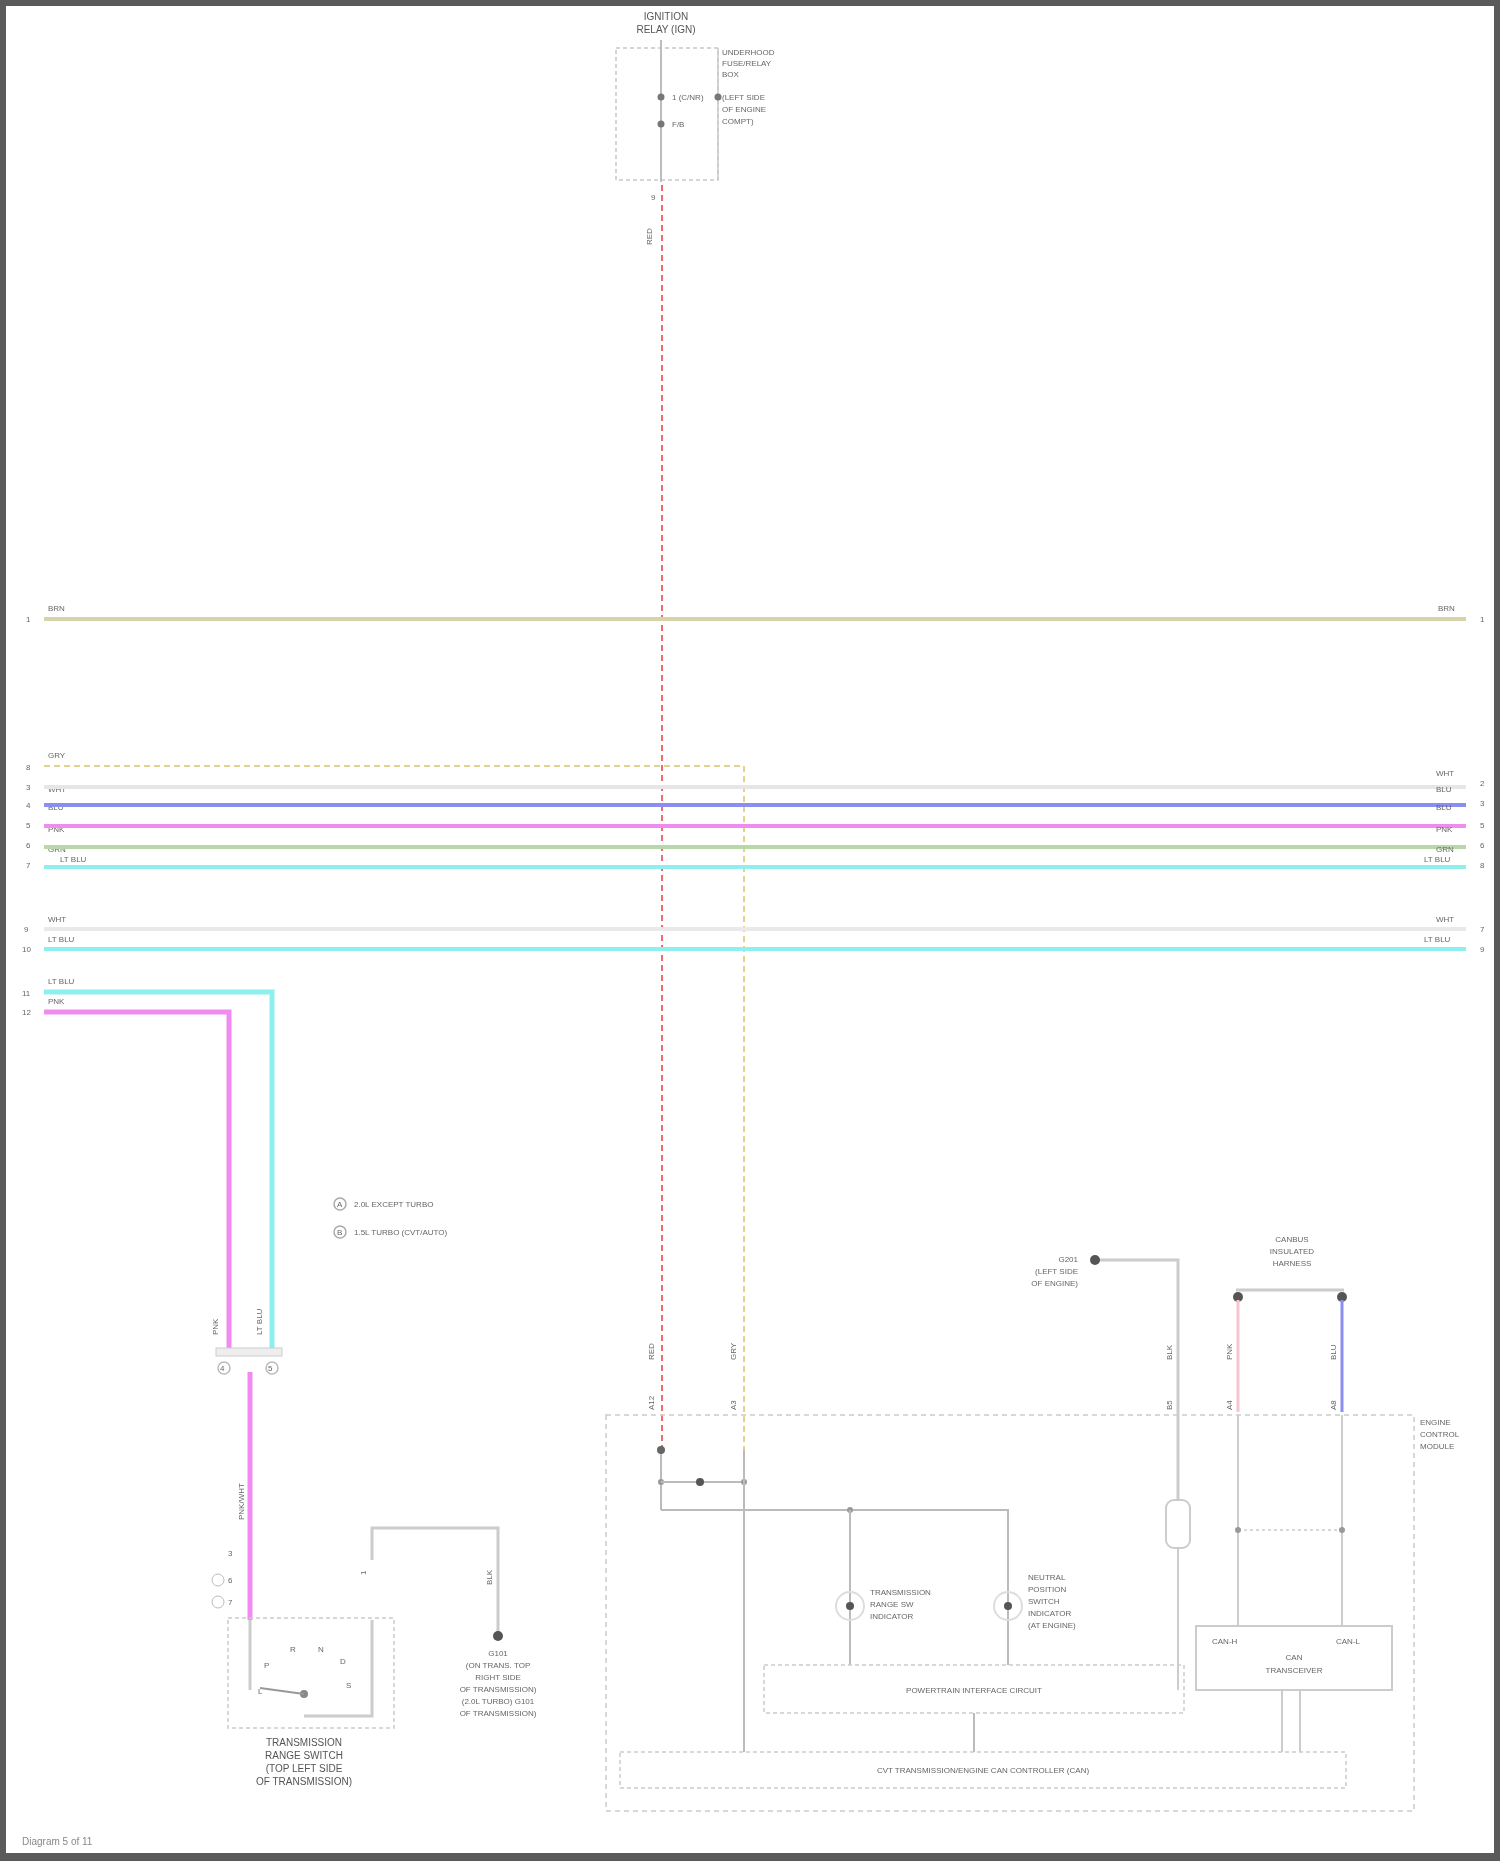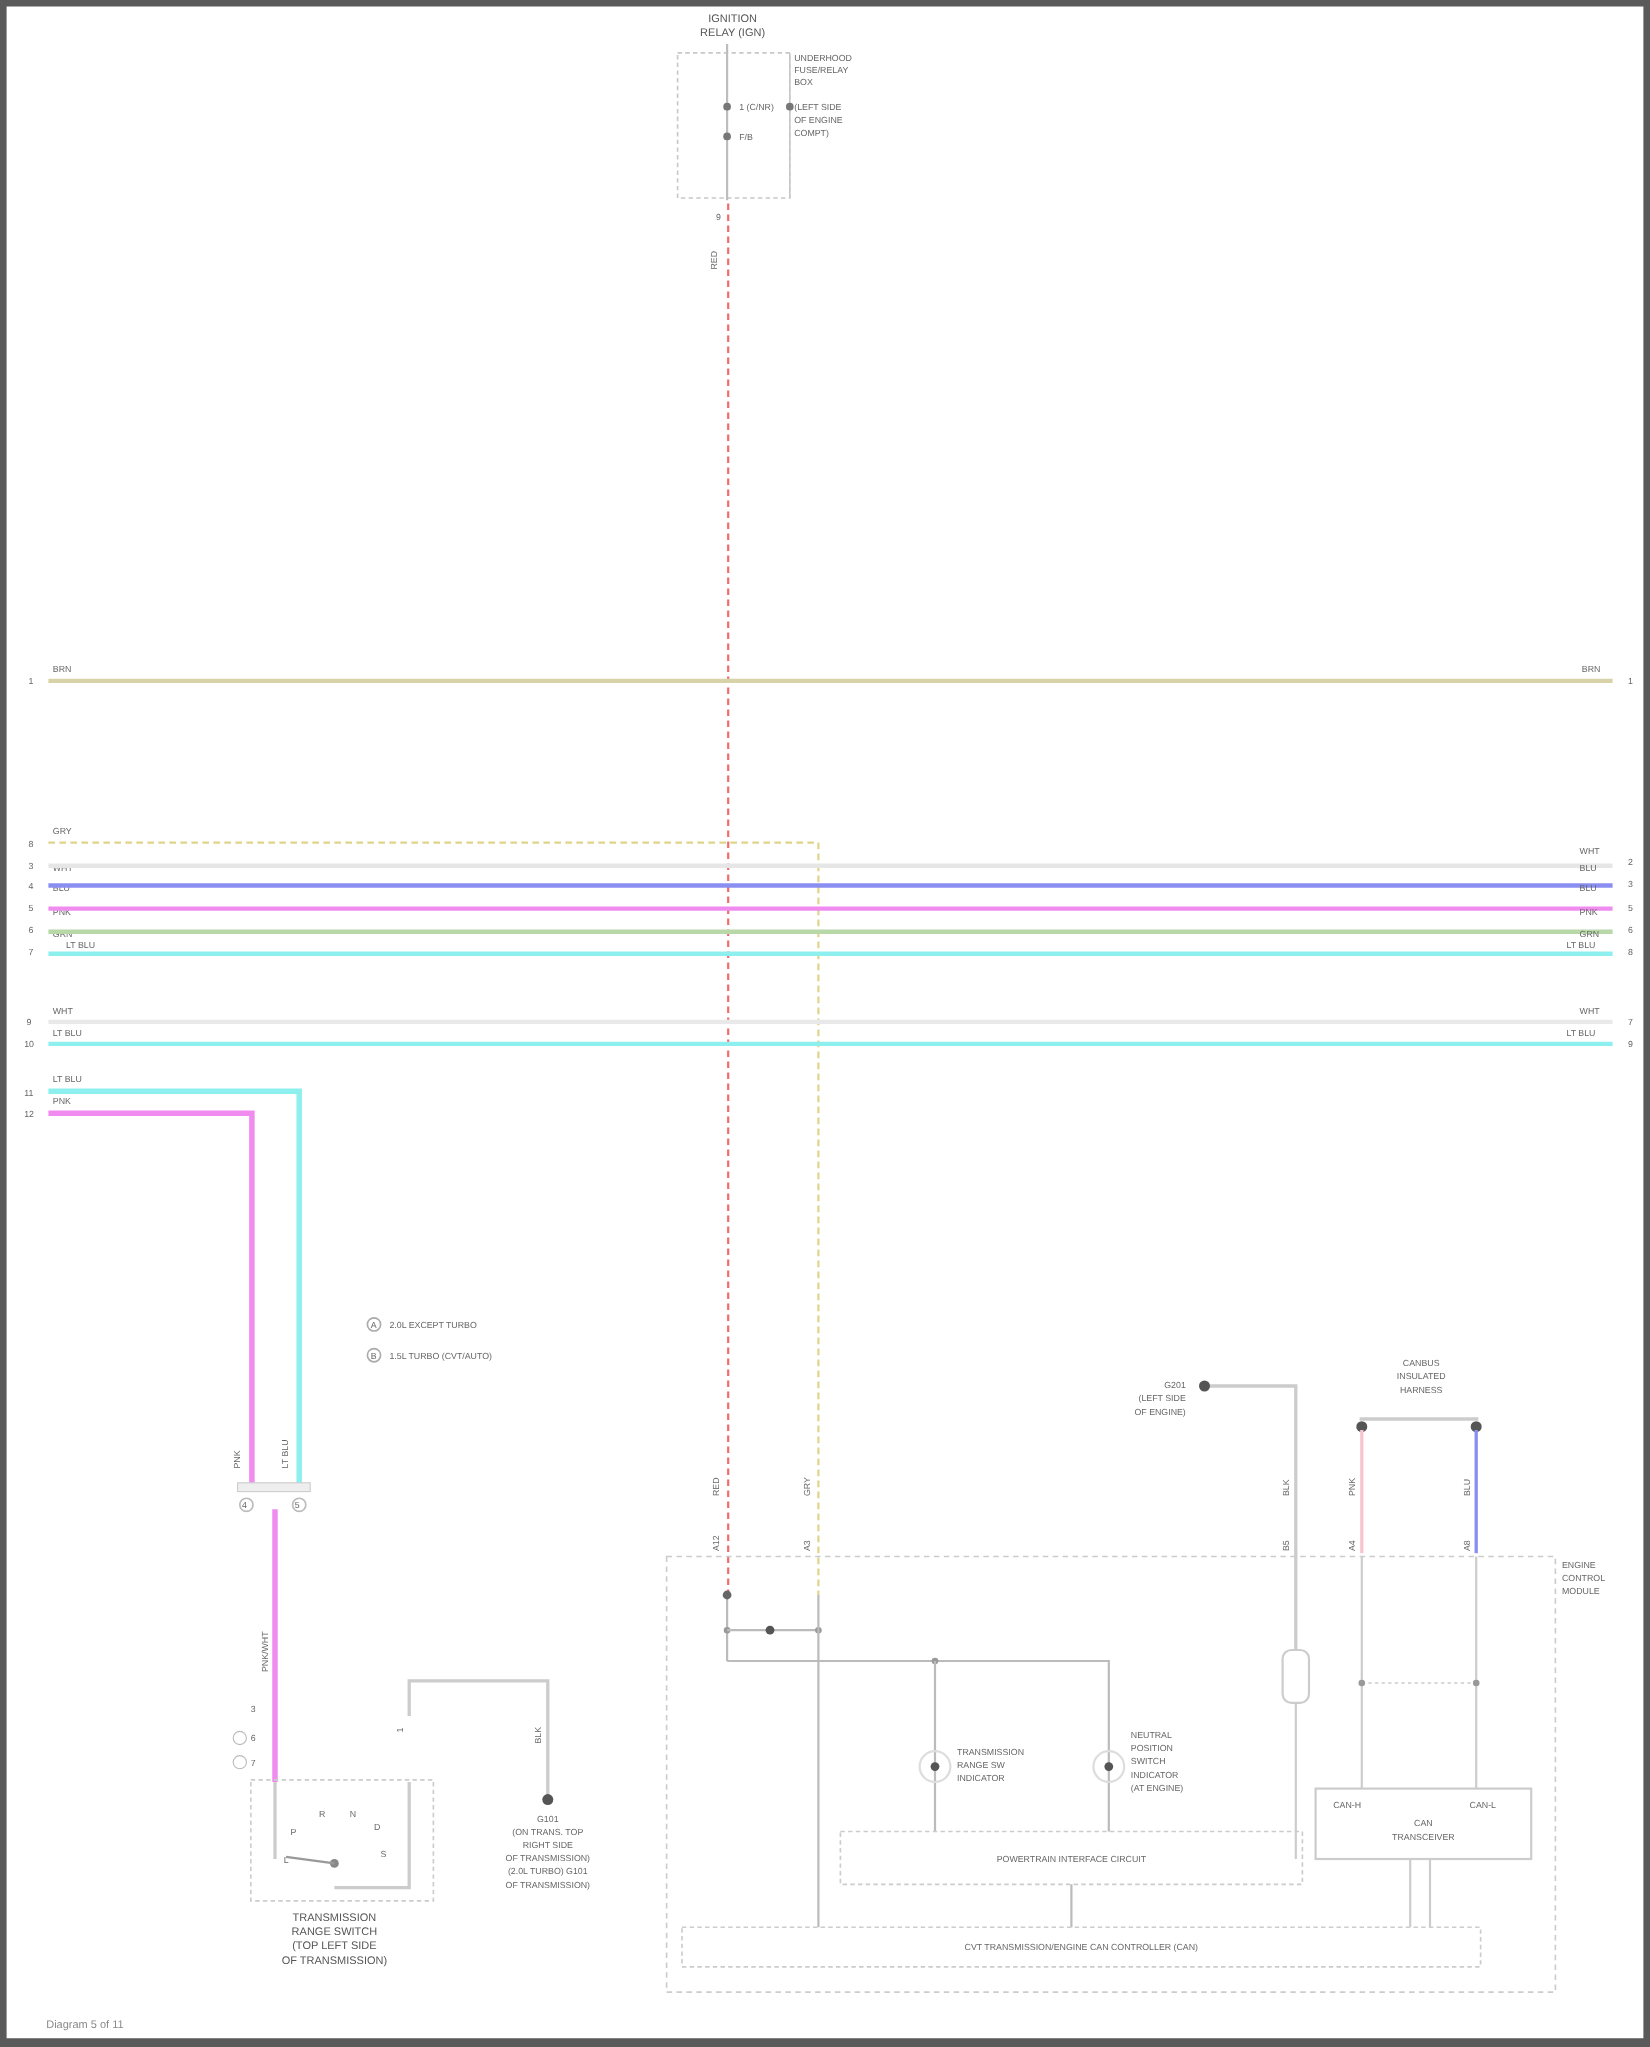--- a/index.html
+++ b/index.html
@@ -3,21 +3,21 @@
 <meta charset="utf-8">
 <style>
   html, body { margin: 0; padding: 0; background: #ffffff; }
   body { width: 1500px; height: 1861px; position: relative; overflow: hidden;
          font-family: "Liberation Sans", sans-serif; }
   .frame { position: absolute; left: 0; top: 0; width: 1500px; height: 1861px;
            box-sizing: border-box; border: 6px solid #5a5a5a; border-bottom-width: 8px; background: #fff; }
   svg { position: absolute; left: 0; top: 0; }
   .lbl { font-family: "Liberation Sans", sans-serif; font-size: 10px; fill: #555; }
   .lbl-sm { font-family: "Liberation Sans", sans-serif; font-size: 8px; fill: #666; }
-  .footer { position: absolute; left: 24px; bottom: 14px; font-size: 10px; color: #888; padding-left: 18px; }
+  .footer { position: absolute; left: 4px; bottom: 14px; font-size: 10px; color: #888; padding-left: 18px; }
 </style>
 </head>
 <body>
 
 <div class="frame"></div>
 
 <svg width="1500" height="1861" viewBox="0 0 1500 1861" xmlns="http://www.w3.org/2000/svg">
 
   <g>
     <text class="lbl" x="666" y="20" text-anchor="middle">IGNITION</text>

